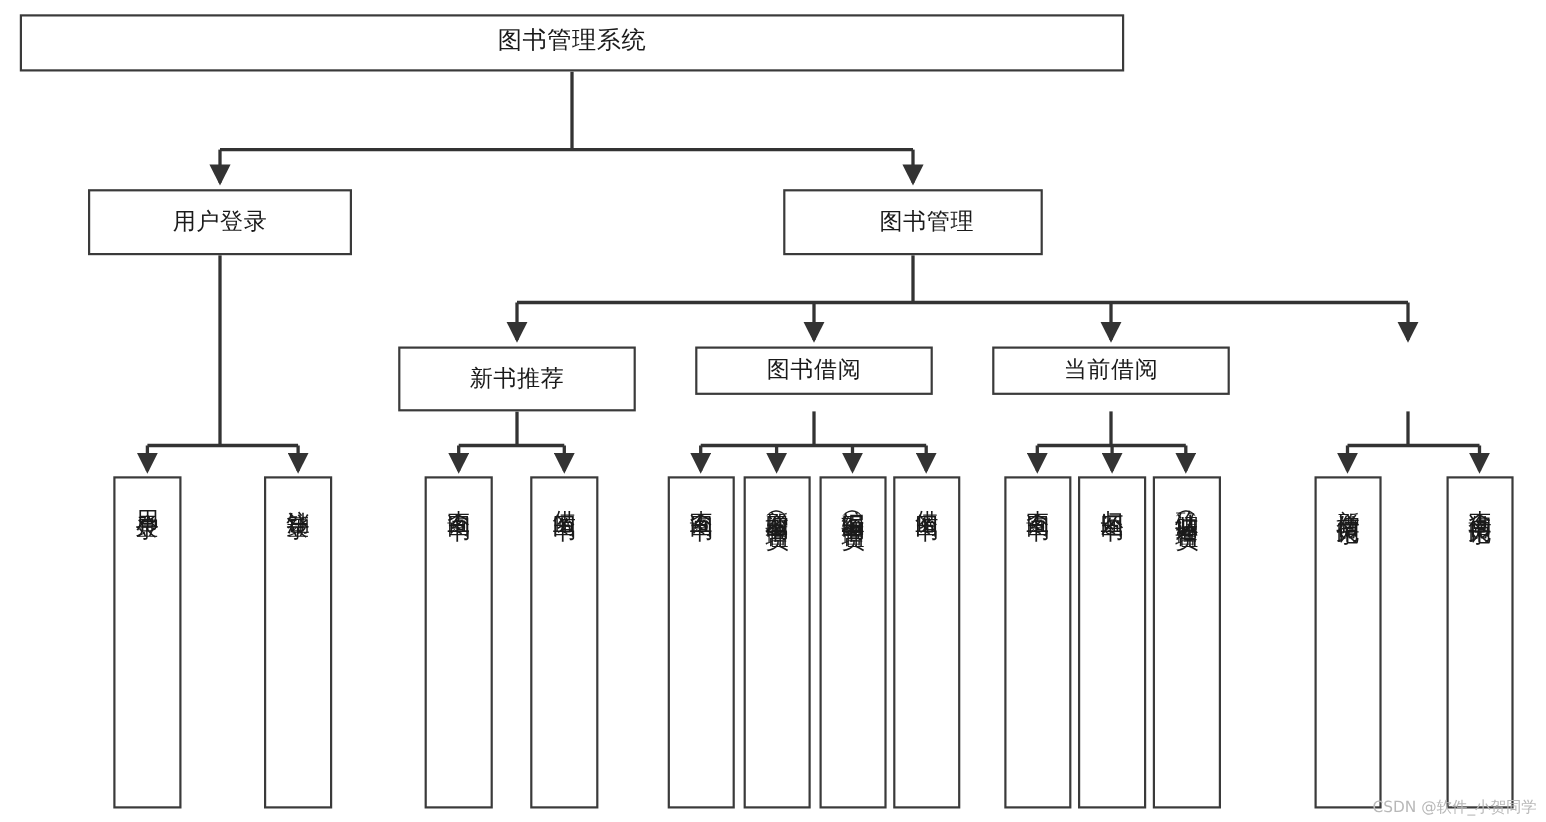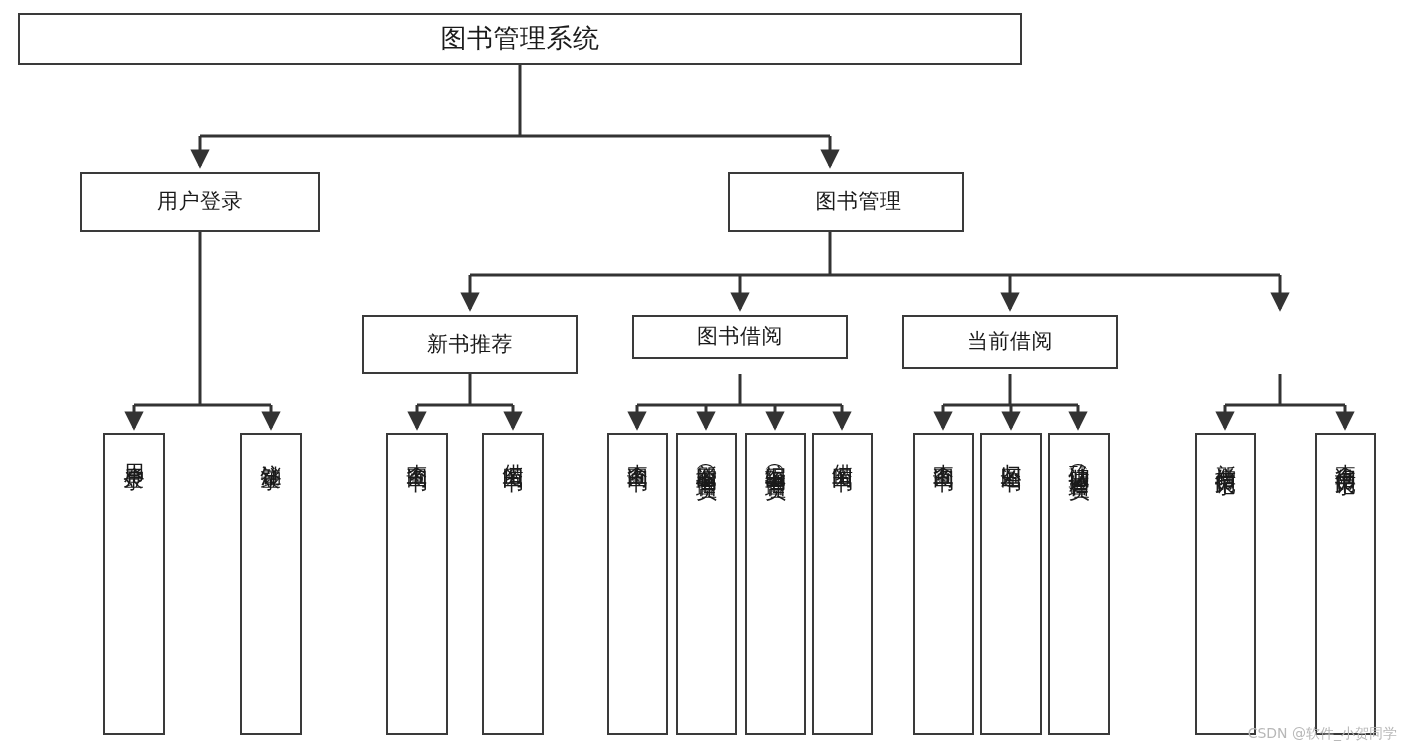--- a/index.html
+++ b/index.html
@@ -42,21 +42,22 @@
     text-align: center;
     line-height: 1.14;
     letter-spacing: 0.5px;
   }
   
   .node.horiz .label {
     font-size: 21px;
     white-space: nowrap;
   }
   .node.root .label {
-    font-size: 26px;
+    font-size: 22px;
+    font-family: Liberation Mono, monospace;
   }
   
   .node.vert {
     align-items: flex-start;
     justify-content: center;
     padding-top: 12px;
   }
   .node.vert .label {
     writing-mode: vertical-rl;
     text-orientation: upright;
@@ -131,31 +132,31 @@
     </g>
   </svg>
 
   <div class="node horiz root" style="left: 18px; top: 13px; width: 1004px; height: 52px;">
     <span class="label">图书管理系统</span>
   </div>
 
   <div class="node horiz" style="left: 80px; top: 172px; width: 240px; height: 60px;">
     <span class="label">用户登录</span>
   </div>
-  <div class="node horiz" style="left: 728px; top: 172px; width: 236px; height: 60px; padding-left: 25px;">
+  <div class="node horiz" style="left: 712px; top: 172px; width: 236px; height: 60px; padding-left: 25px;">
     <span class="label">图书管理</span>
   </div>
 
   <div class="node horiz" style="left: 362px; top: 315px; width: 216px; height: 59px;">
     <span class="label">新书推荐</span>
   </div>
   <div class="node horiz" style="left: 632px; top: 315px; width: 216px; height: 44px;">
     <span class="label">图书借阅</span>
   </div>
-  <div class="node horiz" style="left: 902px; top: 315px; width: 216px; height: 54px;">
+  <div class="node horiz" style="left: 902px; top: 315px; width: 216px; height: 44px;">
     <span class="label">当前借阅</span>
   </div>
 
   <div class="node vert" style="left: 103px; top: 433px; width: 62px; height: 302px;">
     <span class="label">用户登录</span>
   </div>
   <div class="node vert" style="left: 240px; top: 433px; width: 62px; height: 302px;">
     <span class="label">注销登录</span>
   </div>
 

